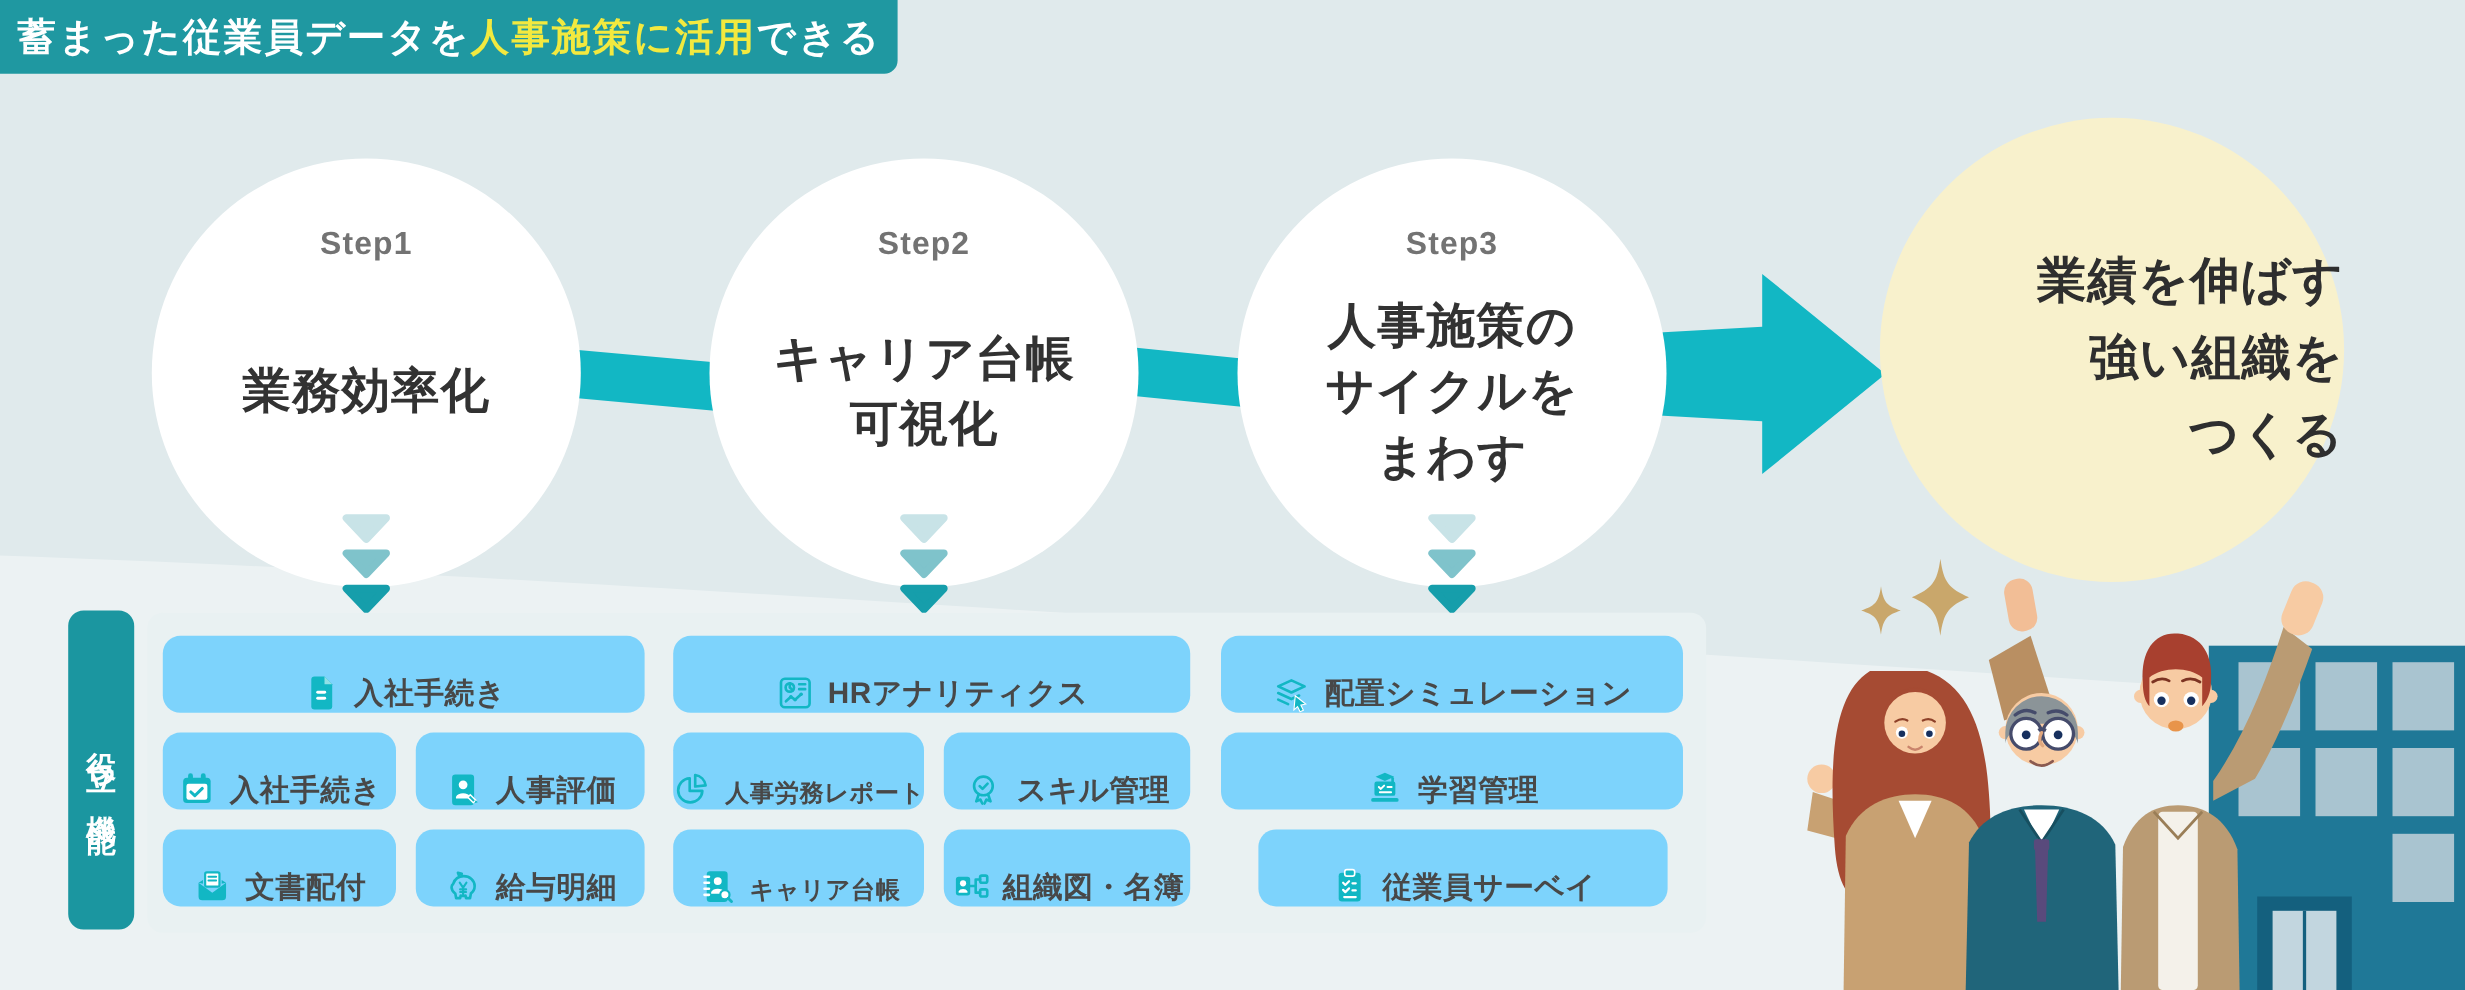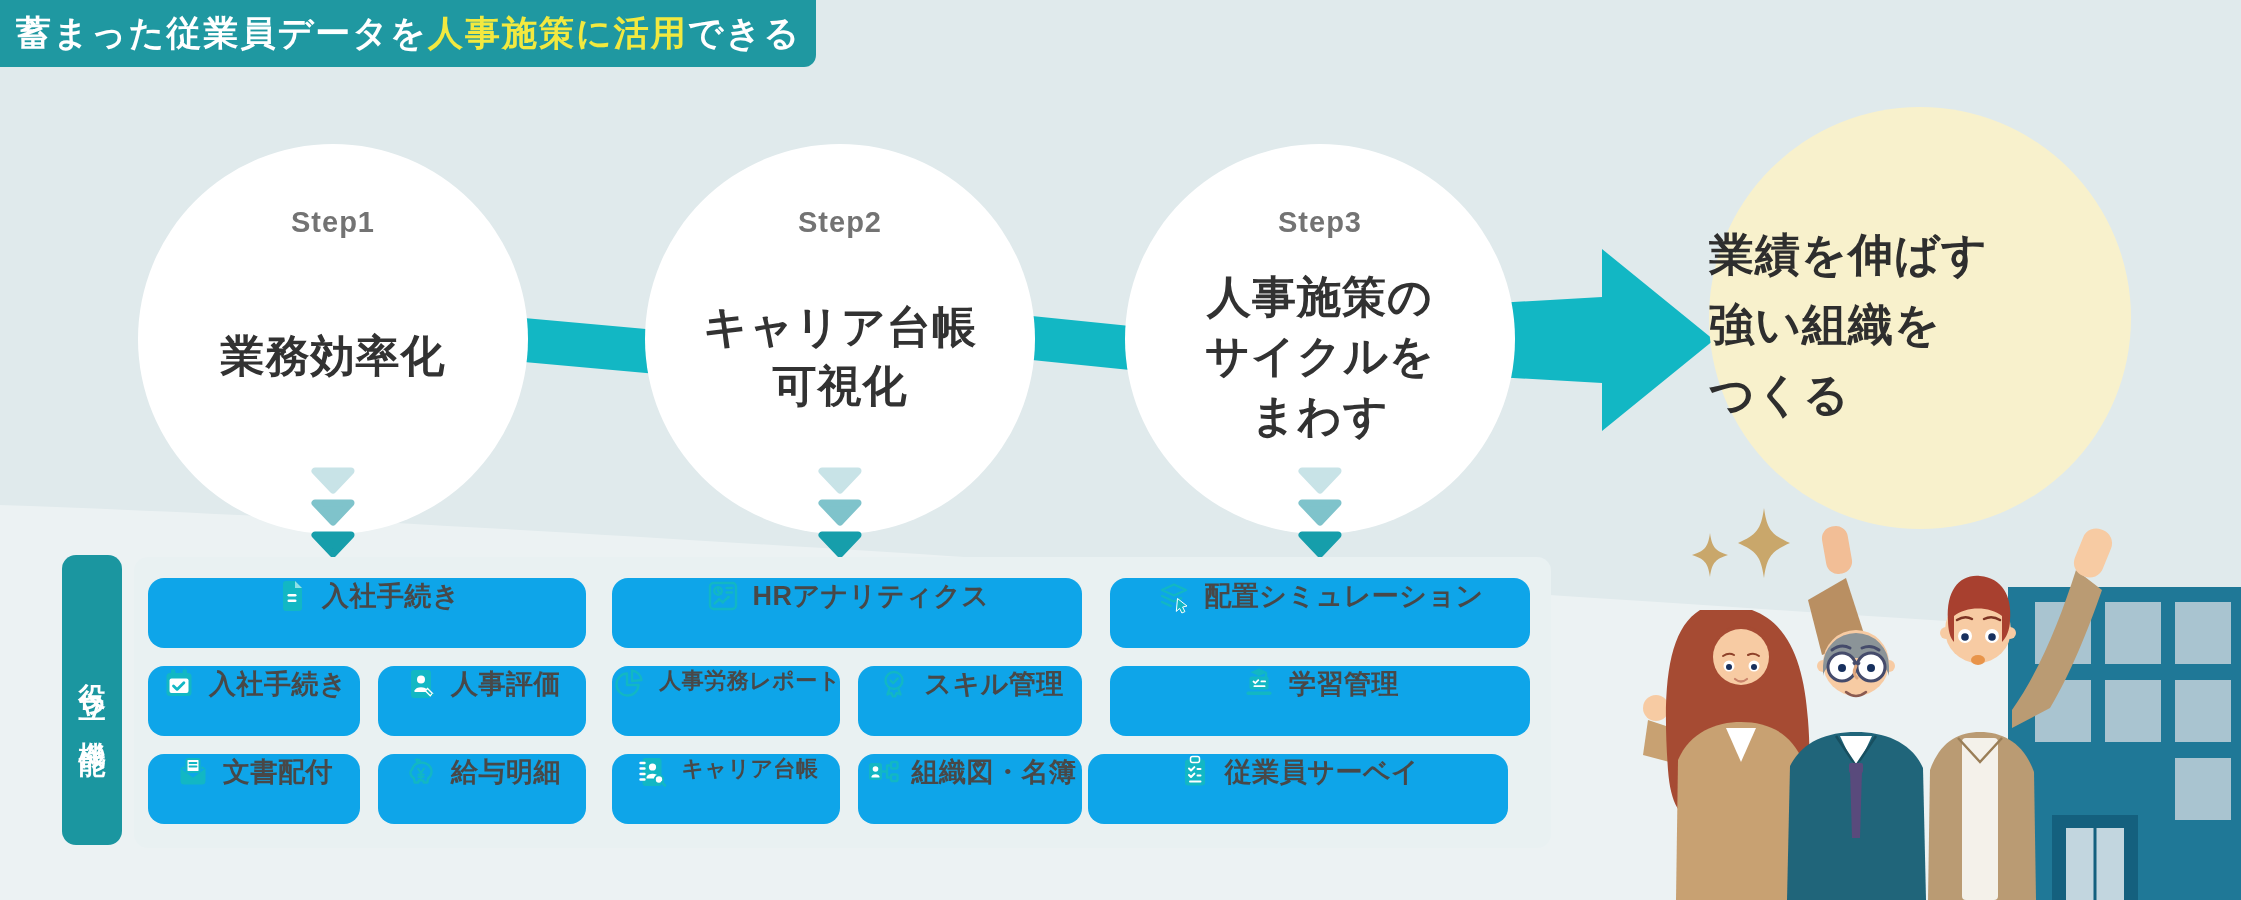--- a/index.html
+++ b/index.html
@@ -33,42 +33,42 @@
     font-size:44px;font-weight:bold;color:#323232;line-height:1.35;letter-spacing:1px;
   }
   .line{display:block;}
   
   .goal{
     position:absolute;left:1709px;top:107px;width:422px;height:422px;border-radius:50%;
     background:#F8F1CC;z-index:2;
   }
   .goal .title{
     position:absolute;top:50%;left:0;width:100%;transform:translateY(-50%);
-    padding-top:14px;text-align:left;
+    padding-top:14px;text-align:right;
     font-size:45px;font-weight:bold;color:#2E2E2E;line-height:1.55;letter-spacing:1px;
   }
   
   .chev{position:absolute;top:461px;z-index:3;}
   
   .tab{
     position:absolute;left:62px;top:555px;width:60px;height:290px;
     background:#1B96A0;border-radius:14px;z-index:2;
     display:flex;align-items:center;justify-content:center;
   }
   .tab span{
     writing-mode:vertical-rl;text-orientation:upright;
     color:#fff;font-size:27px;font-weight:bold;letter-spacing:9px;
   }
   .panel{
     position:absolute;left:134px;top:557px;width:1417px;height:291px;
     background:#E9F1F2;border-radius:14px;z-index:2;
   }
   .chip{
-    position:absolute;height:70px;background:#0ea5e9;border-radius:16px;z-index:3;
-    display:flex;align-items:flex-start;justify-content:center;gap:12px;
+    position:absolute;height:70px;background:#7dd3fc;border-radius:16px;z-index:3;
+    display:flex;align-items:flex-end;justify-content:center;gap:12px;
     box-sizing:border-box;
   }
   .chip-label{font-size:27px;font-weight:bold;color:#484848;letter-spacing:0.5px;white-space:nowrap;}
   .chip.tight .chip-label{font-size:22px;}
   .cicon{width:36px;height:36px;flex:0 0 auto;}
   .cicon .s{fill:none;stroke:#12B7C4;stroke-width:2.4;stroke-linecap:round;stroke-linejoin:round;}
   .cicon .f{fill:#12B7C4;}
   
   .illu{position:absolute;left:1640px;top:470px;z-index:4;}
 </style>
@@ -253,21 +253,21 @@
     <svg class="cicon" viewBox="0 0 36 36">
       <rect class="f" x="5" y="9" width="13" height="17" rx="2.5"></rect>
       <circle cx="11.5" cy="15" r="2.8" fill="#fff"></circle>
       <path d="M7.5 22.5c1-3 7-3 8 0v1h-8z" fill="#fff"></path>
       <path class="s" d="M18 17.5h5M23 11.5v12M23 11.5h4M23 23.5h4" stroke-width="2.2"></path>
       <rect class="s" x="27" y="8" width="6.5" height="6.5" rx="1.6"></rect>
       <rect class="s" x="27" y="20.5" width="6.5" height="6.5" rx="1.6"></rect>
     </svg>
     <span class="chip-label">組織図・名簿</span>
   </div>
-  <div class="chip" style="left:1088px;top:754px;width:420px">
+  <div class="chip" style="left:1144px;top:754px;width:372px">
     <svg class="cicon" viewBox="0 0 36 36">
       <rect class="f" x="8" y="5.5" width="20" height="26" rx="3"></rect>
       <rect x="13.5" y="2.5" width="9" height="6" rx="2" fill="#12B7C4" stroke="#fff" stroke-width="1.5"></rect>
       <path d="M12 14.5l2 2 3.4-3.4" stroke="#fff" stroke-width="2" fill="none" stroke-linecap="round" stroke-linejoin="round"></path>
       <rect x="19.5" y="14" width="5" height="2" rx="1" fill="#fff"></rect>
       <path d="M12 21l2 2 3.4-3.4" stroke="#fff" stroke-width="2" fill="none" stroke-linecap="round" stroke-linejoin="round"></path>
       <rect x="19.5" y="20.5" width="5" height="2" rx="1" fill="#fff"></rect>
       <rect x="12" y="26.5" width="12.5" height="2" rx="1" fill="#fff"></rect>
     </svg>
     <span class="chip-label">従業員サーベイ</span>

